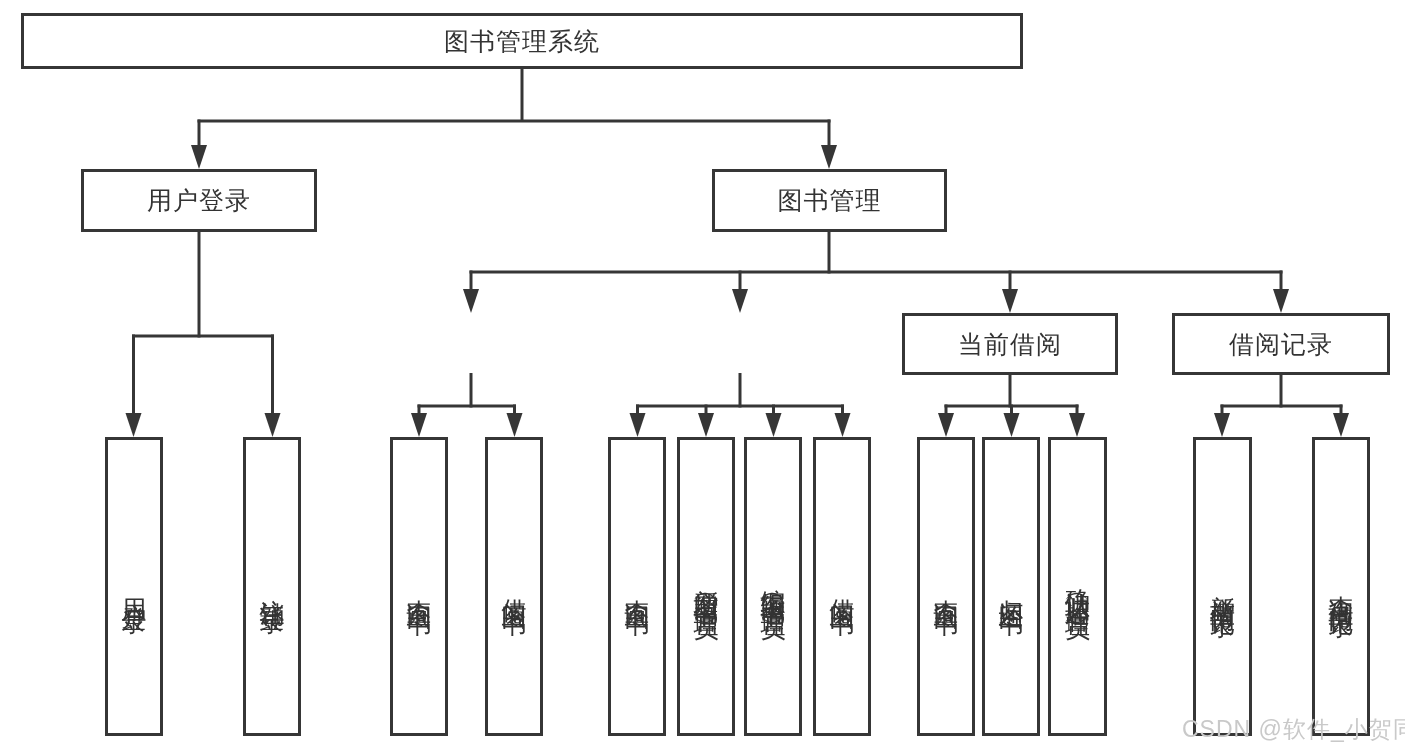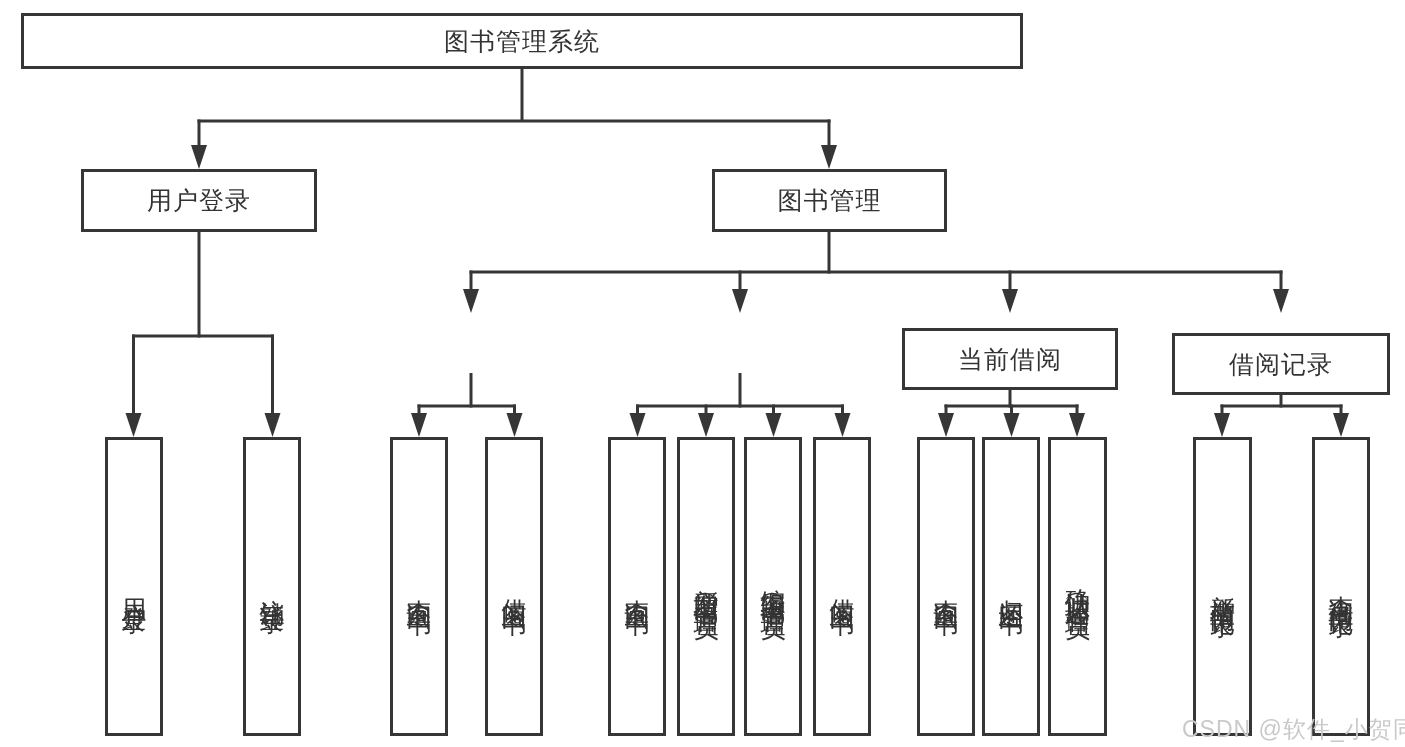--- a/index.html
+++ b/index.html
@@ -132,22 +132,22 @@
       <path d="M1341 404.5 V414"></path>
       <polygon points="1333,413 1349,413 1341,437" fill="#363636" stroke="none"></polygon>
     </g>
   </svg>
 
   <div class="node h-node" style="left:21px; top:13px; width:1002px; height:56px;">图书管理系统</div>
 
   <div class="node h-node" style="left:81px; top:169px; width:236px; height:63px;">用户登录</div>
   <div class="node h-node" style="left:712px; top:169px; width:235px; height:63px;">图书管理</div>
 
-  <div class="node h-node" style="left:902px; top:313px; width:216px; height:62px;margin-top:15px;">当前借阅</div>
-  <div class="node h-node" style="left:1172px; top:313px; width:218px; height:62px;margin-top:20px;">借阅记录</div>
+  <div class="node h-node" style="left:902px; top:313px; width:216px; height:62px;">当前借阅</div>
+  <div class="node h-node" style="left:1172px; top:313px; width:218px; height:62px;">借阅记录</div>
 
   <div class="node leaf" style="left:105px; top:437px; width:58px; height:299px;">用户登录</div>
   <div class="node leaf" style="left:243px; top:437px; width:58px; height:299px;">注销登录</div>
 
   <div class="node leaf" style="left:390px; top:437px; width:58px; height:299px;">查询图书</div>
   <div class="node leaf" style="left:485px; top:437px; width:58px; height:299px;">借阅图书</div>
 
   <div class="node leaf" style="left:608px; top:437px; width:58px; height:299px;">查询图书</div>
   <div class="node leaf" style="left:677px; top:437px; width:58px; height:299px;">新增图书（管理员）</div>
   <div class="node leaf" style="left:744px; top:437px; width:58px; height:299px;">编辑图书（管理员）</div>

